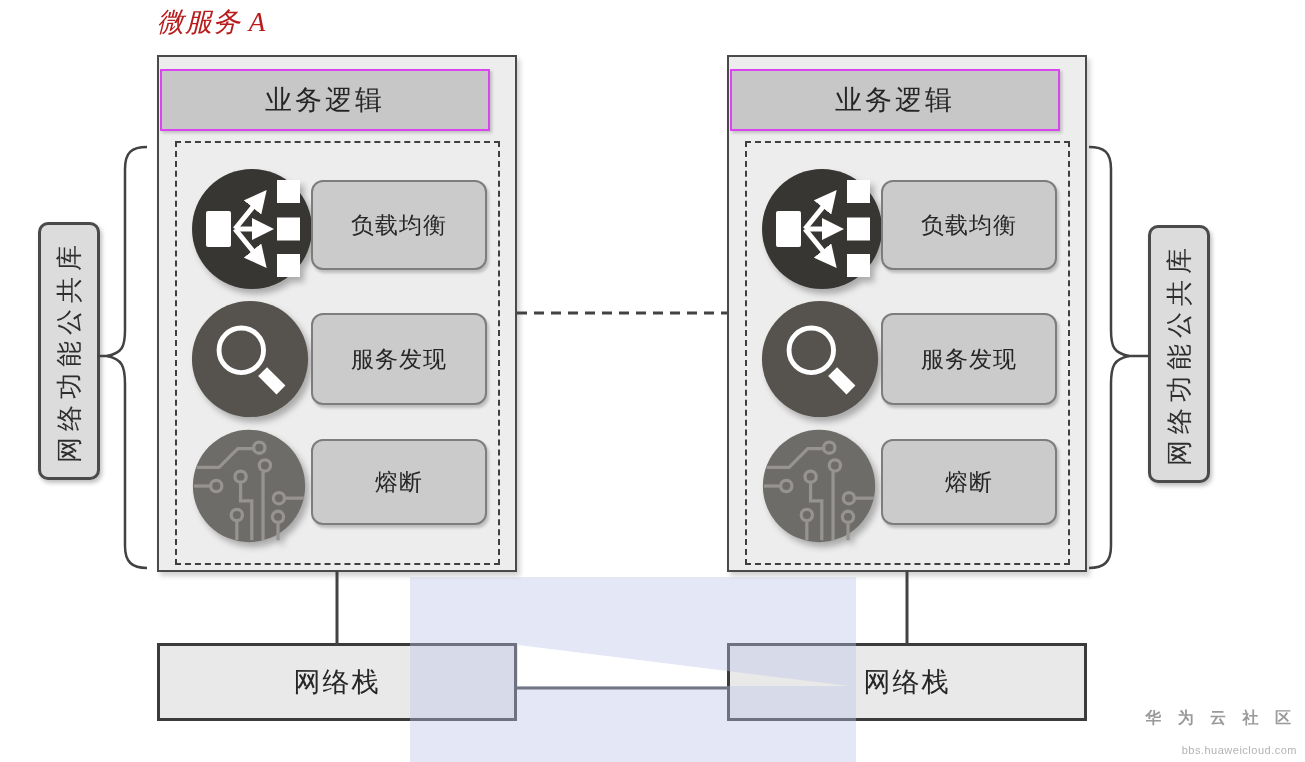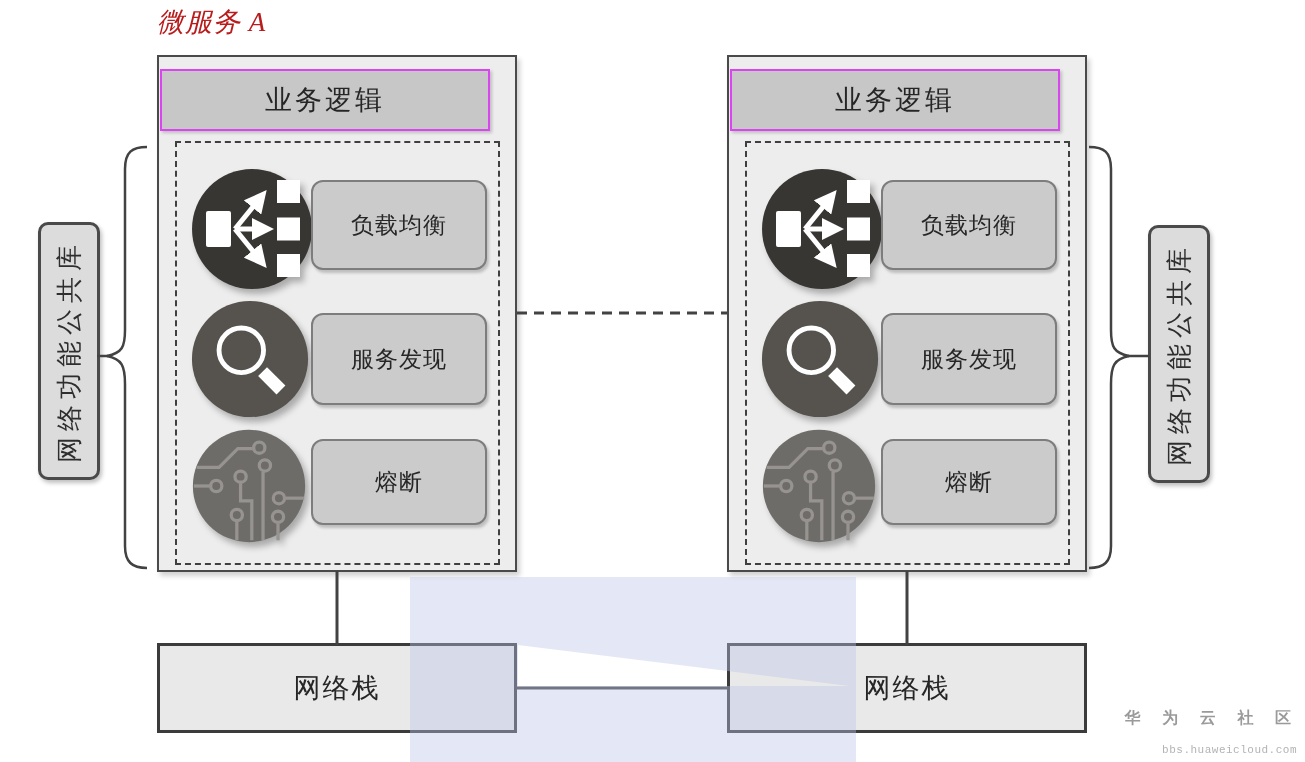--- a/index.html
+++ b/index.html
@@ -33,21 +33,21 @@
     filter:drop-shadow(4px 5px 3px rgba(0,0,0,.28));
   }
   .pill{
     position:absolute;left:152px;width:176px;
     background:var(--pill-fill,#cbcbcb);border:2px solid #7d7d7d;border-radius:12px;
     box-sizing:border-box;display:flex;align-items:center;justify-content:center;
     font-size:23px;letter-spacing:1px;
     box-shadow:2px 3px 3px rgba(0,0,0,.2);
   }
   .stack-box{
-    position:absolute;top:643px;width:360px;height:90px;
+    position:absolute;top:643px;width:360px;height:78px;
     background:var(--stack-fill,#e9e9e9);border:3px solid #3b3b3b;box-sizing:border-box;
     display:flex;align-items:center;justify-content:center;
     font-size:27px;letter-spacing:2px;
   }
   .side-label{
     position:absolute;width:62px;height:258px;
     background:var(--side-fill,#dcdcdc);border:3px solid #4a4a4a;border-radius:10px;
     box-sizing:border-box;box-shadow:2px 3px 4px rgba(0,0,0,.25);
   }
   .side-label span{
@@ -56,21 +56,21 @@
     white-space:nowrap;font-size:26px;letter-spacing:6px;color:#2e2e2e;
   }
   .overlay{position:absolute;left:0;top:0;pointer-events:none;z-index:5;}
   .overlay .stroke{stroke:var(--line,#424242);fill:none;}
   .overlay .brace{stroke-width:2.5;}
   .overlay .conn{stroke-width:3;}
   .overlay .dashedline{stroke-dasharray:10 7;}
   .watermark-shape{position:absolute;left:410px;top:577px;pointer-events:none;z-index:9;}
   .watermark-text{
     position:absolute;right:8px;bottom:6px;text-align:right;z-index:10;
-    font-family:Liberation Mono, monospace;pointer-events:none;
+    font-family:Liberation Sans, sans-serif;pointer-events:none;
   }
   .wm-brand{font-size:16px;font-weight:bold;letter-spacing:6px;color:var(--wm-text,#9a9a9a);}
   .wm-site{font-size:11px;color:#b3b3b3;margin-top:15px;letter-spacing:.5px;}
   .icon-bg-dark{fill:var(--icon-dark,#383633);}
   .icon-bg-mid{fill:var(--icon-mid,#56534e);}
   .icon-bg-light{fill:var(--icon-light,#6e6c68);}
   .lb-white{fill:#fff;}
   .lb-line{stroke:#fff;stroke-width:5;fill:none;}
   .mag-ring{fill:none;stroke:#fff;stroke-width:5;}
   .mag-handle{stroke:#fff;stroke-width:13;}

